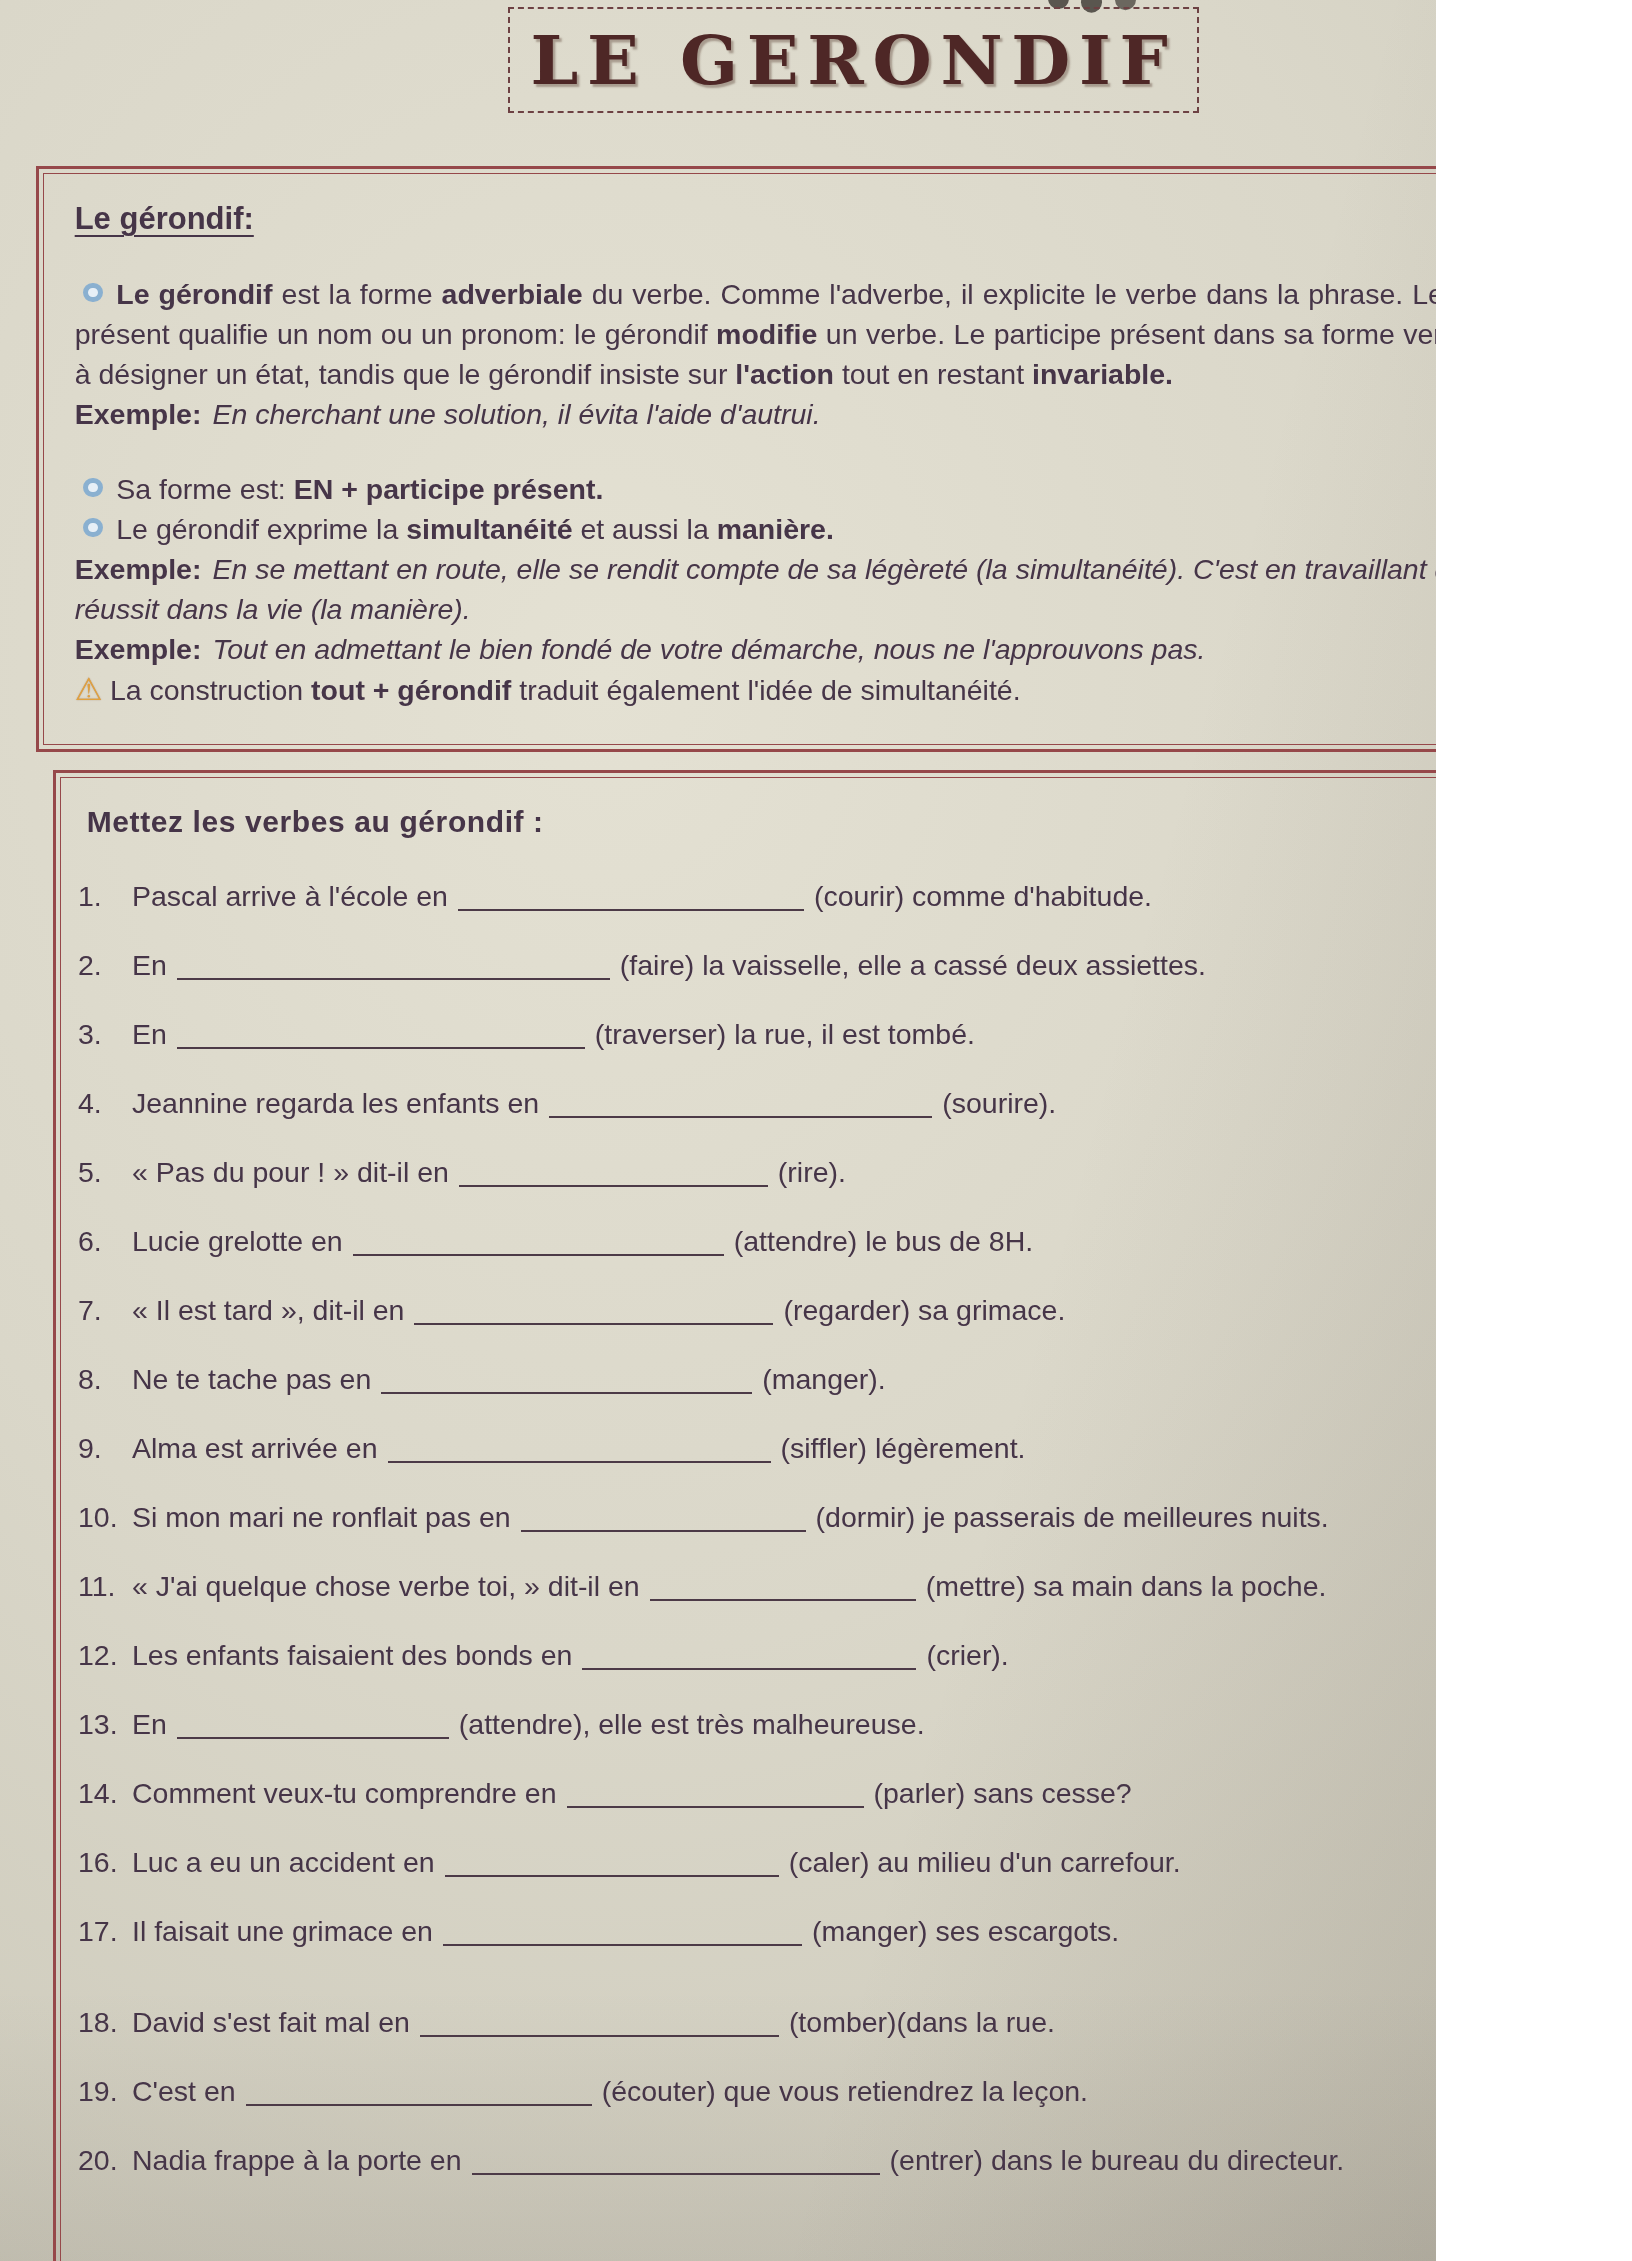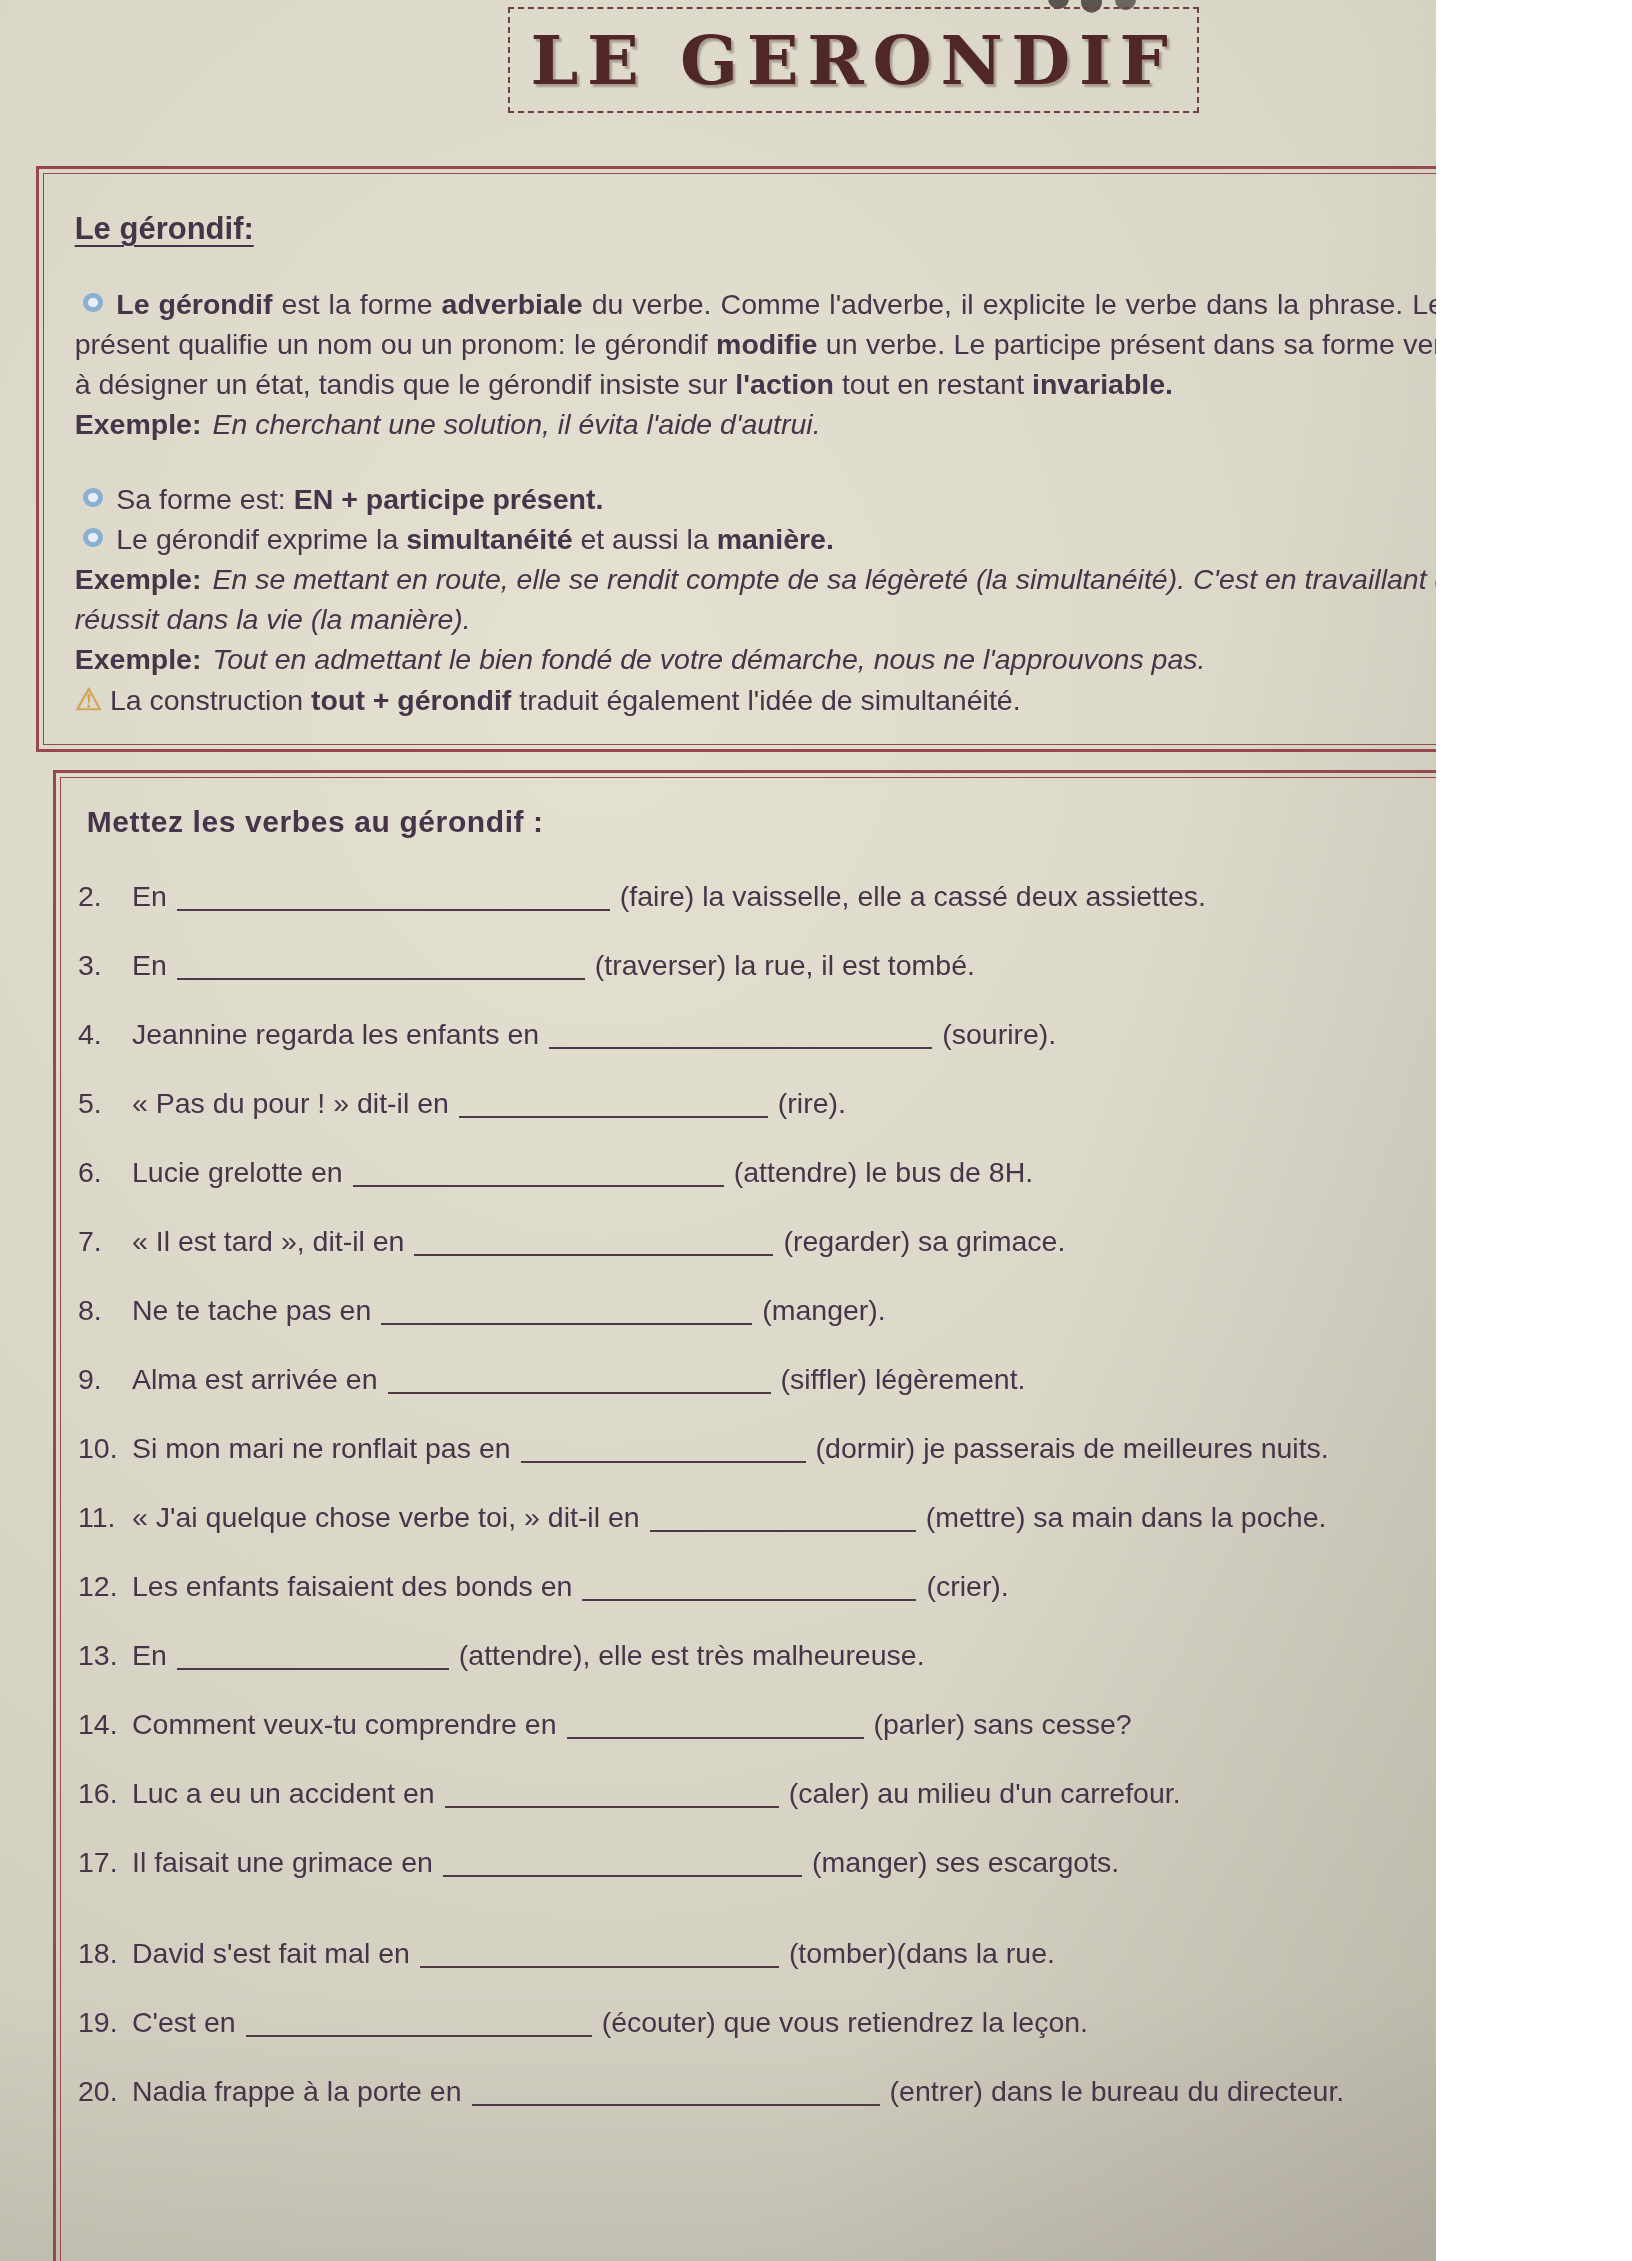--- a/index.html
+++ b/index.html
@@ -51,21 +51,21 @@
     border:1.2px solid #96484a;
     width:100%;height:100%;
     box-sizing:border-box;
     overflow:hidden;
   }
 
   .rules{left:36px;top:166px;width:1564px;height:586px;}
   .rules .frame-inner{padding:17.3px 28px 0 31px;}
 
   .rules-heading{
-    font-size:31px;font-weight:700;margin:20px 0 0 0;
+    font-size:31px;font-weight:700;margin:10px 0 0 0;
     text-decoration:underline;
     text-underline-offset:6.2px;
     -webkit-text-decoration-thickness:1.9px;
     text-decoration-thickness:1.9px;
   }
 
   .para{font-size:28.5px;line-height:40px;margin:0;}
   .para.def{margin-top:37px;text-align:justify;padding-right:3.7px;}
   .para.form{margin-top:35px;}
   .b{font-weight:700;}
@@ -150,20 +150,21 @@
 
     </div>
   </section>
 
   <section class="frame exercise">
     <div class="frame-inner">
 
       <h2 class="exercise-heading">Mettez les verbes au gérondif :</h2>
 
       <ol class="items">
+        <li class="item"><span class="num">1.</span><span class="pre">Pascal arrive à l'école en</span><span class="blank" style="width:346px"></span><span class="post">(courir) comme d'habitude.</span></li>
         <li class="item"><span class="num">2.</span><span class="pre">En</span><span class="blank" style="width:433px"></span><span class="post">(faire)  la vaisselle, elle a cassé deux assiettes.</span></li>
         <li class="item"><span class="num">3.</span><span class="pre">En</span><span class="blank" style="width:408px"></span><span class="post">(traverser) la rue, il est tombé.</span></li>
         <li class="item"><span class="num">4.</span><span class="pre">Jeannine regarda les enfants en</span><span class="blank" style="width:383px"></span><span class="post">(sourire).</span></li>
         <li class="item"><span class="num">5.</span><span class="pre">« Pas du pour ! » dit-il en</span><span class="blank" style="width:309px"></span><span class="post">(rire).</span></li>
         <li class="item"><span class="num">6.</span><span class="pre">Lucie grelotte en</span><span class="blank" style="width:371px"></span><span class="post">(attendre) le bus de 8H.</span></li>
         <li class="item"><span class="num">7.</span><span class="pre">« Il est tard », dit-il en</span><span class="blank" style="width:359px"></span><span class="post">(regarder) sa grimace.</span></li>
         <li class="item"><span class="num">8.</span><span class="pre">Ne te tache pas en</span><span class="blank" style="width:371px"></span><span class="post">(manger).</span></li>
         <li class="item"><span class="num">9.</span><span class="pre">Alma est arrivée en</span><span class="blank" style="width:383px"></span><span class="post">(siffler)  légèrement.</span></li>
         <li class="item"><span class="num">10.</span><span class="pre">Si mon mari ne ronflait pas en</span><span class="blank" style="width:285px"></span><span class="post">(dormir) je passerais de meilleures nuits.</span></li>
         <li class="item"><span class="num">11.</span><span class="pre">« J'ai quelque chose verbe toi, » dit-il en</span><span class="blank" style="width:266px"></span><span class="post">(mettre) sa main dans la poche.</span></li>

